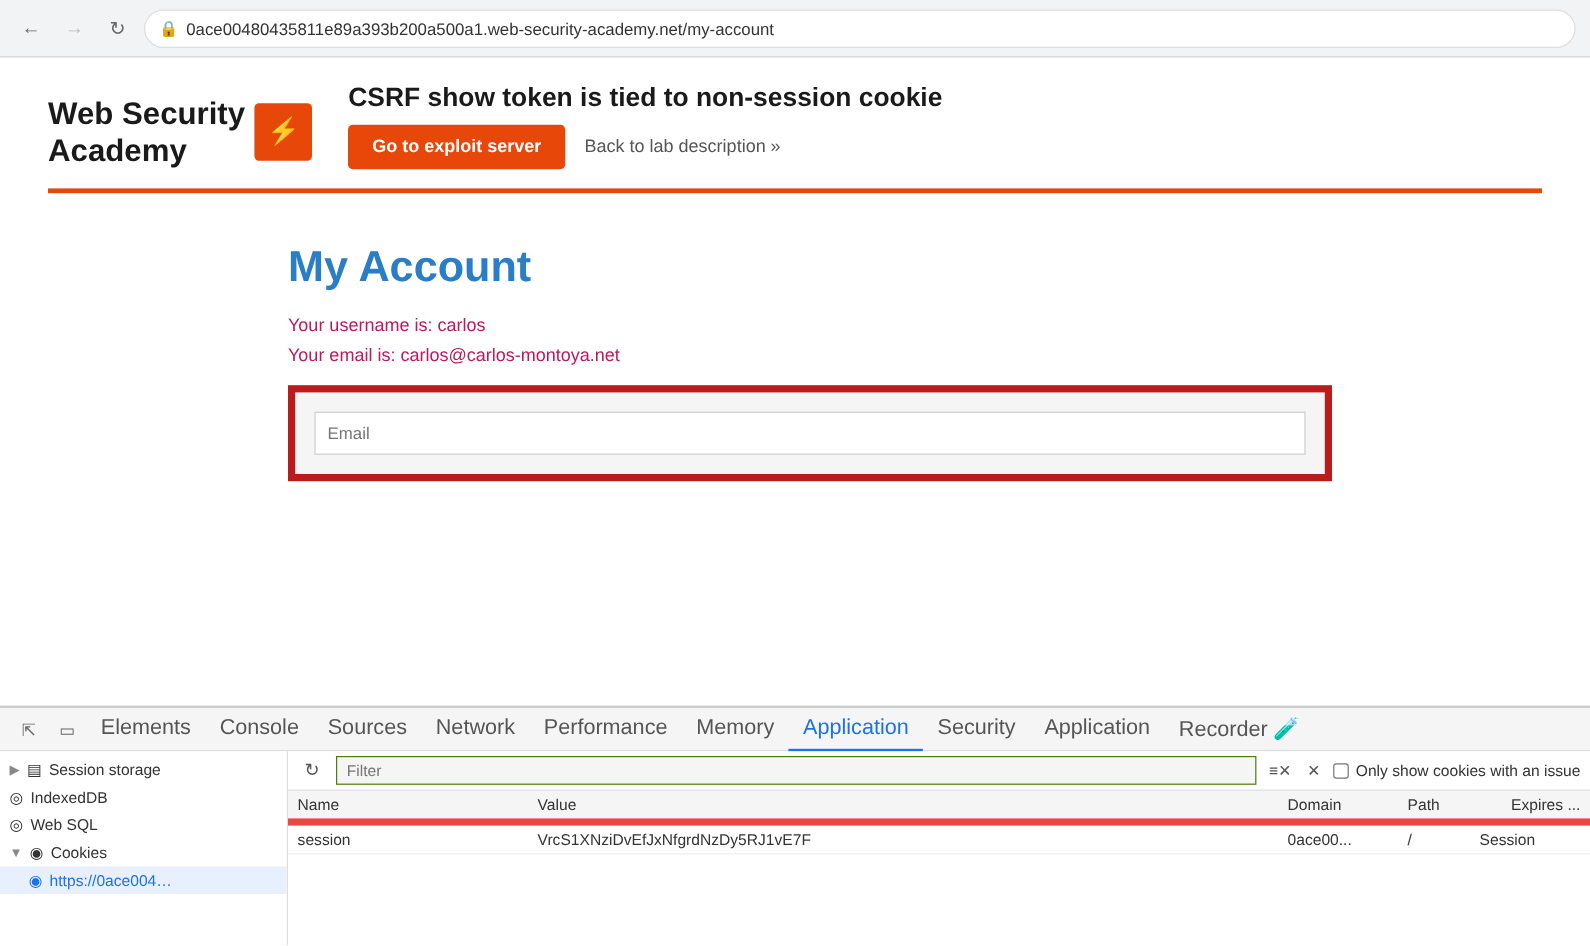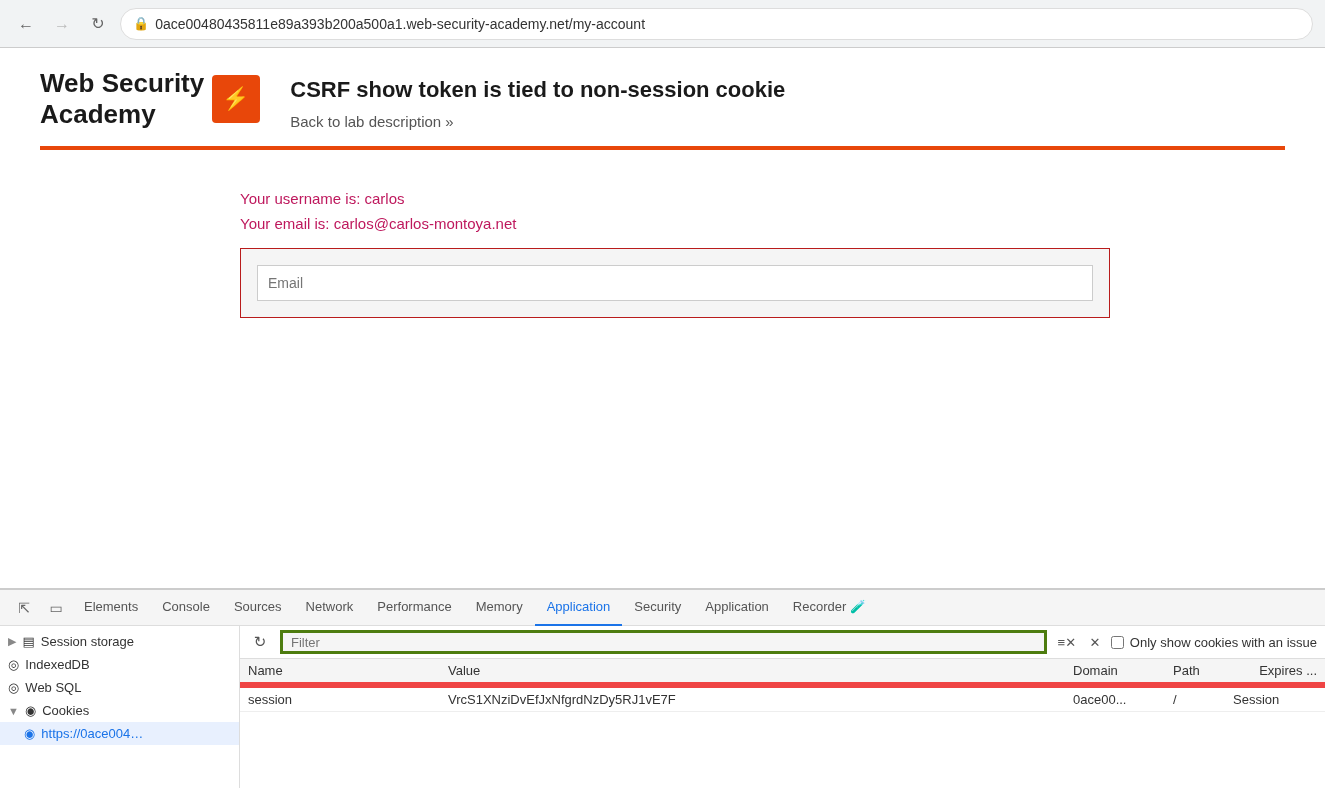--- a/index.html
+++ b/index.html
@@ -132,21 +132,21 @@
     .username-text, .email-text {
       font-size: 15px;
       color: #be185d;
       margin-bottom: 8px;
     }
     .email-form {
       margin-top: 16px;
       width: 870px;
       background: #f5f5f5;
       padding: 16px;
-      border: 1px solid #b91c1c;
+      border: 6px solid #b91c1c;
     }
     .email-input {
       width: 100%;
       height: 36px;
       border: 1px solid #ccc;
       padding: 0 10px;
       font-size: 14px;
       color: #aaa;
       background: white;
     }
@@ -174,21 +174,21 @@
       cursor: pointer;
       color: #666;
       font-size: 14px;
       border: none; background: transparent;
       border-radius: 3px;
     }
     .devtools-tab {
       padding: 11px 12px;
       height: 36px;
       display: flex; align-items: center;
-      font-size: 13px;
+      font-size: 18px;
       color: #555;
       cursor: pointer;
       border-bottom: 2px solid transparent;
     }
     .devtools-tab.active {
       color: #1a73e8;
       border-bottom: 2px solid #1a73e8;
     }
 
     
@@ -237,21 +237,21 @@
       width: 24px; height: 24px;
       display: flex; align-items: center; justify-content: center;
       cursor: pointer;
       color: #555;
       font-size: 15px;
       border: none; background: transparent;
     }
     .filter-input {
       flex: 1;
       height: 24px;
-      border: 3px solid #4d7c0f;
+      border: 1px solid #4d7c0f;
       padding: 0 8px;
       font-size: 13px;
       background: #f5f5f5;
       color: #999;
     }
     .toolbar-actions {
       display: flex; align-items: center; gap: 4px;
     }
     .toolbar-icon-btn {
       width: 24px; height: 24px;
@@ -316,31 +316,33 @@
           <span class="logo-text">Web Security</span>
           <span class="logo-text">Academy</span>
         </div>
         <div class="logo-icon">
           <span>⚡</span>
         </div>
       </div>
       <div class="header-info">
         <span class="lab-title">CSRF show token is tied to non-session cookie</span>
         <div class="header-actions">
+          <button class="exploit-btn">Go to exploit server</button>
           <a class="back-link">
             <span>Back to lab description</span>
             <span>»</span>
           </a>
         </div>
       </div>
     </div>
     <div class="orange-line"></div>
   </div>
 
   <div class="main-content">
+    <h1 class="page-title">My Account</h1>
     <p class="username-text">
       <span>Your username is:</span>
       <span>carlos</span>
     </p>
     <p class="email-text">
       <span>Your email is:</span>
       <span>carlos@carlos-montoya.net</span>
     </p>
     <div class="email-form">
       <input class="email-input" type="text" placeholder="Email" style="">

